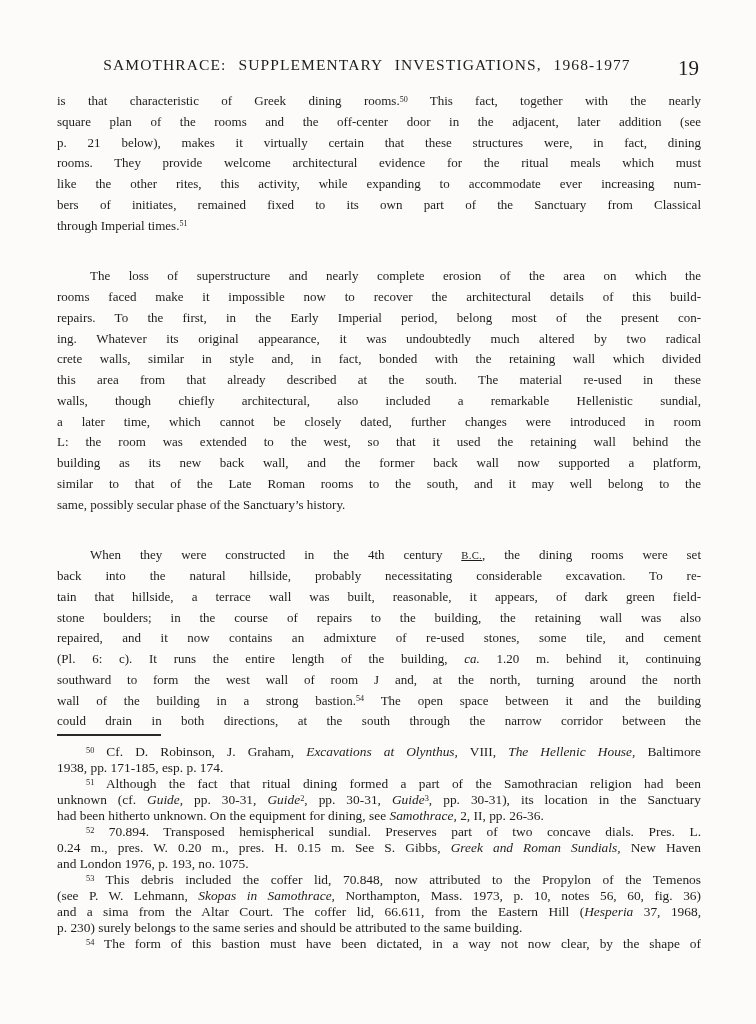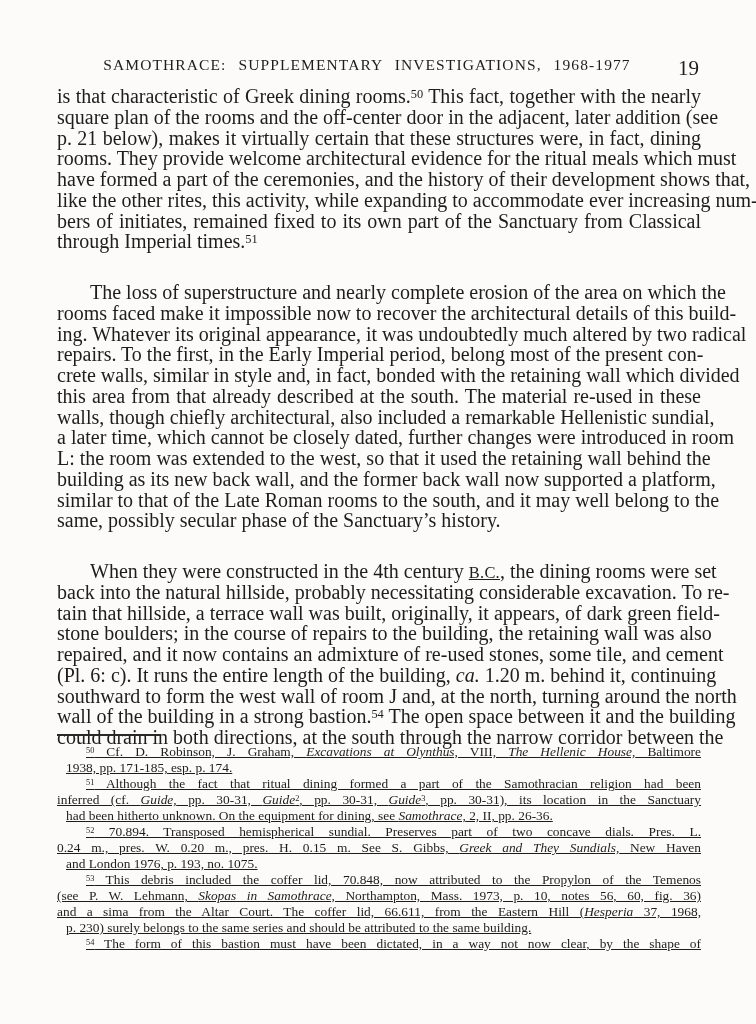--- a/index.html
+++ b/index.html
@@ -33,22 +33,22 @@
     white-space: nowrap;
   }
   .page-number {
     position: absolute; right: 2px; top: 0;
     font-size: 21px;
   }
   
   .body-text {
     position: absolute;
     top: 88px; left: 57px; width: 644px;
-    font-size: 20px;
-    line-height: 17px;
+    font-size: 13px;
+    line-height: 25px;
   }
   .body-line {
     text-align: justify;
     text-align-last: justify;
     height: 20.75px;
     white-space: nowrap;
   }
   .body-line.last { text-align-last: left; }
   .body-line.indent { text-indent: 33px; margin-top: 30px; }
   
@@ -56,29 +56,28 @@
     position: absolute;
     top: 734px; left: 57px; width: 104px; height: 0;
     border-top: 2px solid #2a2926;
   }
   
   .footnotes {
     position: absolute;
     top: 744px; left: 57px; width: 644px;
     font-size: 13.4px;
     line-height: 16px;
-    text-decoration: underline;
   }
   .fn-line {
     text-align: justify;
     text-align-last: justify;
     height: 16px;
     white-space: nowrap;
   }
-  .fn-line.last { text-align-last: left; margin-left: 9px; }
+  .fn-line.last { text-align-last: left; }
   .fn-line.indent { text-indent: 29px; }
   
   .it { font-style: italic; }
   .sup {
     font-size: 0.62em;
     position: relative;
     top: -0.42em;
     letter-spacing: 0;
   }
   .sc { font-size: 0.82em; letter-spacing: 0.3px; text-decoration: underline; }
@@ -90,57 +89,56 @@
   <div class="header">
     <span class="running-title">SAMOTHRACE: SUPPLEMENTARY INVESTIGATIONS, 1968-1977</span>
     <span class="page-number">19</span>
   </div>
 
   <div class="body-text" id="body-text">
       <div class="body-line"><span>is that characteristic of Greek dining rooms.</span><span class="sup">50</span><span> This fact, together with the nearly</span></div>
       <div class="body-line"><span>square plan of the rooms and the off-center door in the adjacent, later addition (see</span></div>
       <div class="body-line"><span>p. 21 below), makes it virtually certain that these structures were, in fact, dining</span></div>
       <div class="body-line"><span>rooms. They provide welcome architectural evidence for the ritual meals which must</span></div>
-      <div class="body-line"><span>have formed a part of the ceremonies, and the history of their development shows that,</span></div>
       <div class="body-line"><span>like the other rites, this activity, while expanding to accommodate ever increasing num-</span></div>
       <div class="body-line"><span>bers of initiates, remained fixed to its own part of the Sanctuary from Classical</span></div>
       <div class="body-line last"><span>through Imperial times.</span><span class="sup">51</span></div>
       <div class="body-line indent"><span>The loss of superstructure and nearly complete erosion of the area on which the</span></div>
       <div class="body-line"><span>rooms faced make it impossible now to recover the architectural details of this build-</span></div>
+      <div class="body-line"><span>repairs. To the first, in the Early Imperial period, belong most of the present con-</span></div>
       <div class="body-line"><span>ing. Whatever its original appearance, it was undoubtedly much altered by two radical</span></div>
-      <div class="body-line"><span>repairs. To the first, in the Early Imperial period, belong most of the present con-</span></div>
       <div class="body-line"><span>crete walls, similar in style and, in fact, bonded with the retaining wall which divided</span></div>
       <div class="body-line"><span>this area from that already described at the south. The material re-used in these</span></div>
       <div class="body-line"><span>walls, though chiefly architectural, also included a remarkable Hellenistic sundial,</span></div>
       <div class="body-line"><span>a later time, which cannot be closely dated, further changes were introduced in room</span></div>
       <div class="body-line"><span>L: the room was extended to the west, so that it used the retaining wall behind the</span></div>
       <div class="body-line"><span>building as its new back wall, and the former back wall now supported a platform,</span></div>
       <div class="body-line"><span>similar to that of the Late Roman rooms to the south, and it may well belong to the</span></div>
       <div class="body-line last"><span>same, possibly secular phase of the Sanctuary’s history.</span></div>
       <div class="body-line indent"><span>When they were constructed in the 4th century </span><span class="sc">B.C.</span><span>, the dining rooms were set</span></div>
       <div class="body-line"><span>back into the natural hillside, probably necessitating considerable excavation. To re-</span></div>
-      <div class="body-line"><span>tain that hillside, a terrace wall was built, originally, it appears, of dark green field-</span></div>
+      <div class="body-line"><span>tain that hillside, a terrace wall was built, reasonable, it appears, of dark green field-</span></div>
       <div class="body-line"><span>stone boulders; in the course of repairs to the building, the retaining wall was also</span></div>
       <div class="body-line"><span>repaired, and it now contains an admixture of re-used stones, some tile, and cement</span></div>
       <div class="body-line"><span>(Pl. 6: c). It runs the entire length of the building, </span><span class="it">ca.</span><span> 1.20 m. behind it, continuing</span></div>
       <div class="body-line"><span>southward to form the west wall of room J and, at the north, turning around the north</span></div>
       <div class="body-line"><span>wall of the building in a strong bastion.</span><span class="sup">54</span><span> The open space between it and the building</span></div>
       <div class="body-line"><span>could drain in both directions, at the south through the narrow corridor between the</span></div>
     </div>
 
   <div class="fn-rule"></div>
 
   <div class="footnotes" id="footnotes">
       <div class="fn-line indent"><span class="sup">50</span><span> Cf. D. Robinson, J. Graham, </span><span class="it">Excavations at Olynthus,</span><span> VIII, </span><span class="it">The Hellenic House,</span><span> Baltimore</span></div>
       <div class="fn-line last"><span>1938, pp. 171-185, esp. p. 174.</span></div>
       <div class="fn-line indent"><span class="sup">51</span><span> Although the fact that ritual dining formed a part of the Samothracian religion had been</span></div>
-      <div class="fn-line"><span>inferred (cf. </span><span class="it">Guide,</span><span> pp. 30-31, </span><span class="it">Guide</span><span class="sup">2</span><span>, pp. 30-31, </span><span class="it">Guide</span><span class="sup">3</span><span>, pp. 30-31), its location in the Sanctuary</span></div>
+      <div class="fn-line"><span>unknown (cf. </span><span class="it">Guide,</span><span> pp. 30-31, </span><span class="it">Guide</span><span class="sup">2</span><span>, pp. 30-31, </span><span class="it">Guide</span><span class="sup">3</span><span>, pp. 30-31), its location in the Sanctuary</span></div>
       <div class="fn-line last"><span>had been hitherto unknown. On the equipment for dining, see </span><span class="it">Samothrace,</span><span> 2, II, pp. 26-36.</span></div>
       <div class="fn-line indent"><span class="sup">52</span><span> 70.894. Transposed hemispherical sundial. Preserves part of two concave dials. Pres. L.</span></div>
-      <div class="fn-line"><span>0.24 m., pres. W. 0.20 m., pres. H. 0.15 m. See S. Gibbs, </span><span class="it">Greek and They Sundials,</span><span> New Haven</span></div>
+      <div class="fn-line"><span>0.24 m., pres. W. 0.20 m., pres. H. 0.15 m. See S. Gibbs, </span><span class="it">Greek and Roman Sundials,</span><span> New Haven</span></div>
       <div class="fn-line last"><span>and London 1976, p. 193, no. 1075.</span></div>
       <div class="fn-line indent"><span class="sup">53</span><span> This debris included the coffer lid, 70.848, now attributed to the Propylon of the Temenos</span></div>
       <div class="fn-line"><span>(see P. W. Lehmann, </span><span class="it">Skopas in Samothrace,</span><span> Northampton, Mass. 1973, p. 10, notes 56, 60, fig. 36)</span></div>
       <div class="fn-line"><span>and a sima from the Altar Court. The coffer lid, 66.611, from the Eastern Hill (</span><span class="it">Hesperia</span><span> 37, 1968,</span></div>
       <div class="fn-line last"><span>p. 230) surely belongs to the same series and should be attributed to the same building.</span></div>
       <div class="fn-line indent"><span class="sup">54</span><span> The form of this bastion must have been dictated, in a way not now clear, by the shape of</span></div>
     </div>
 </div>
 
 </body></html>

